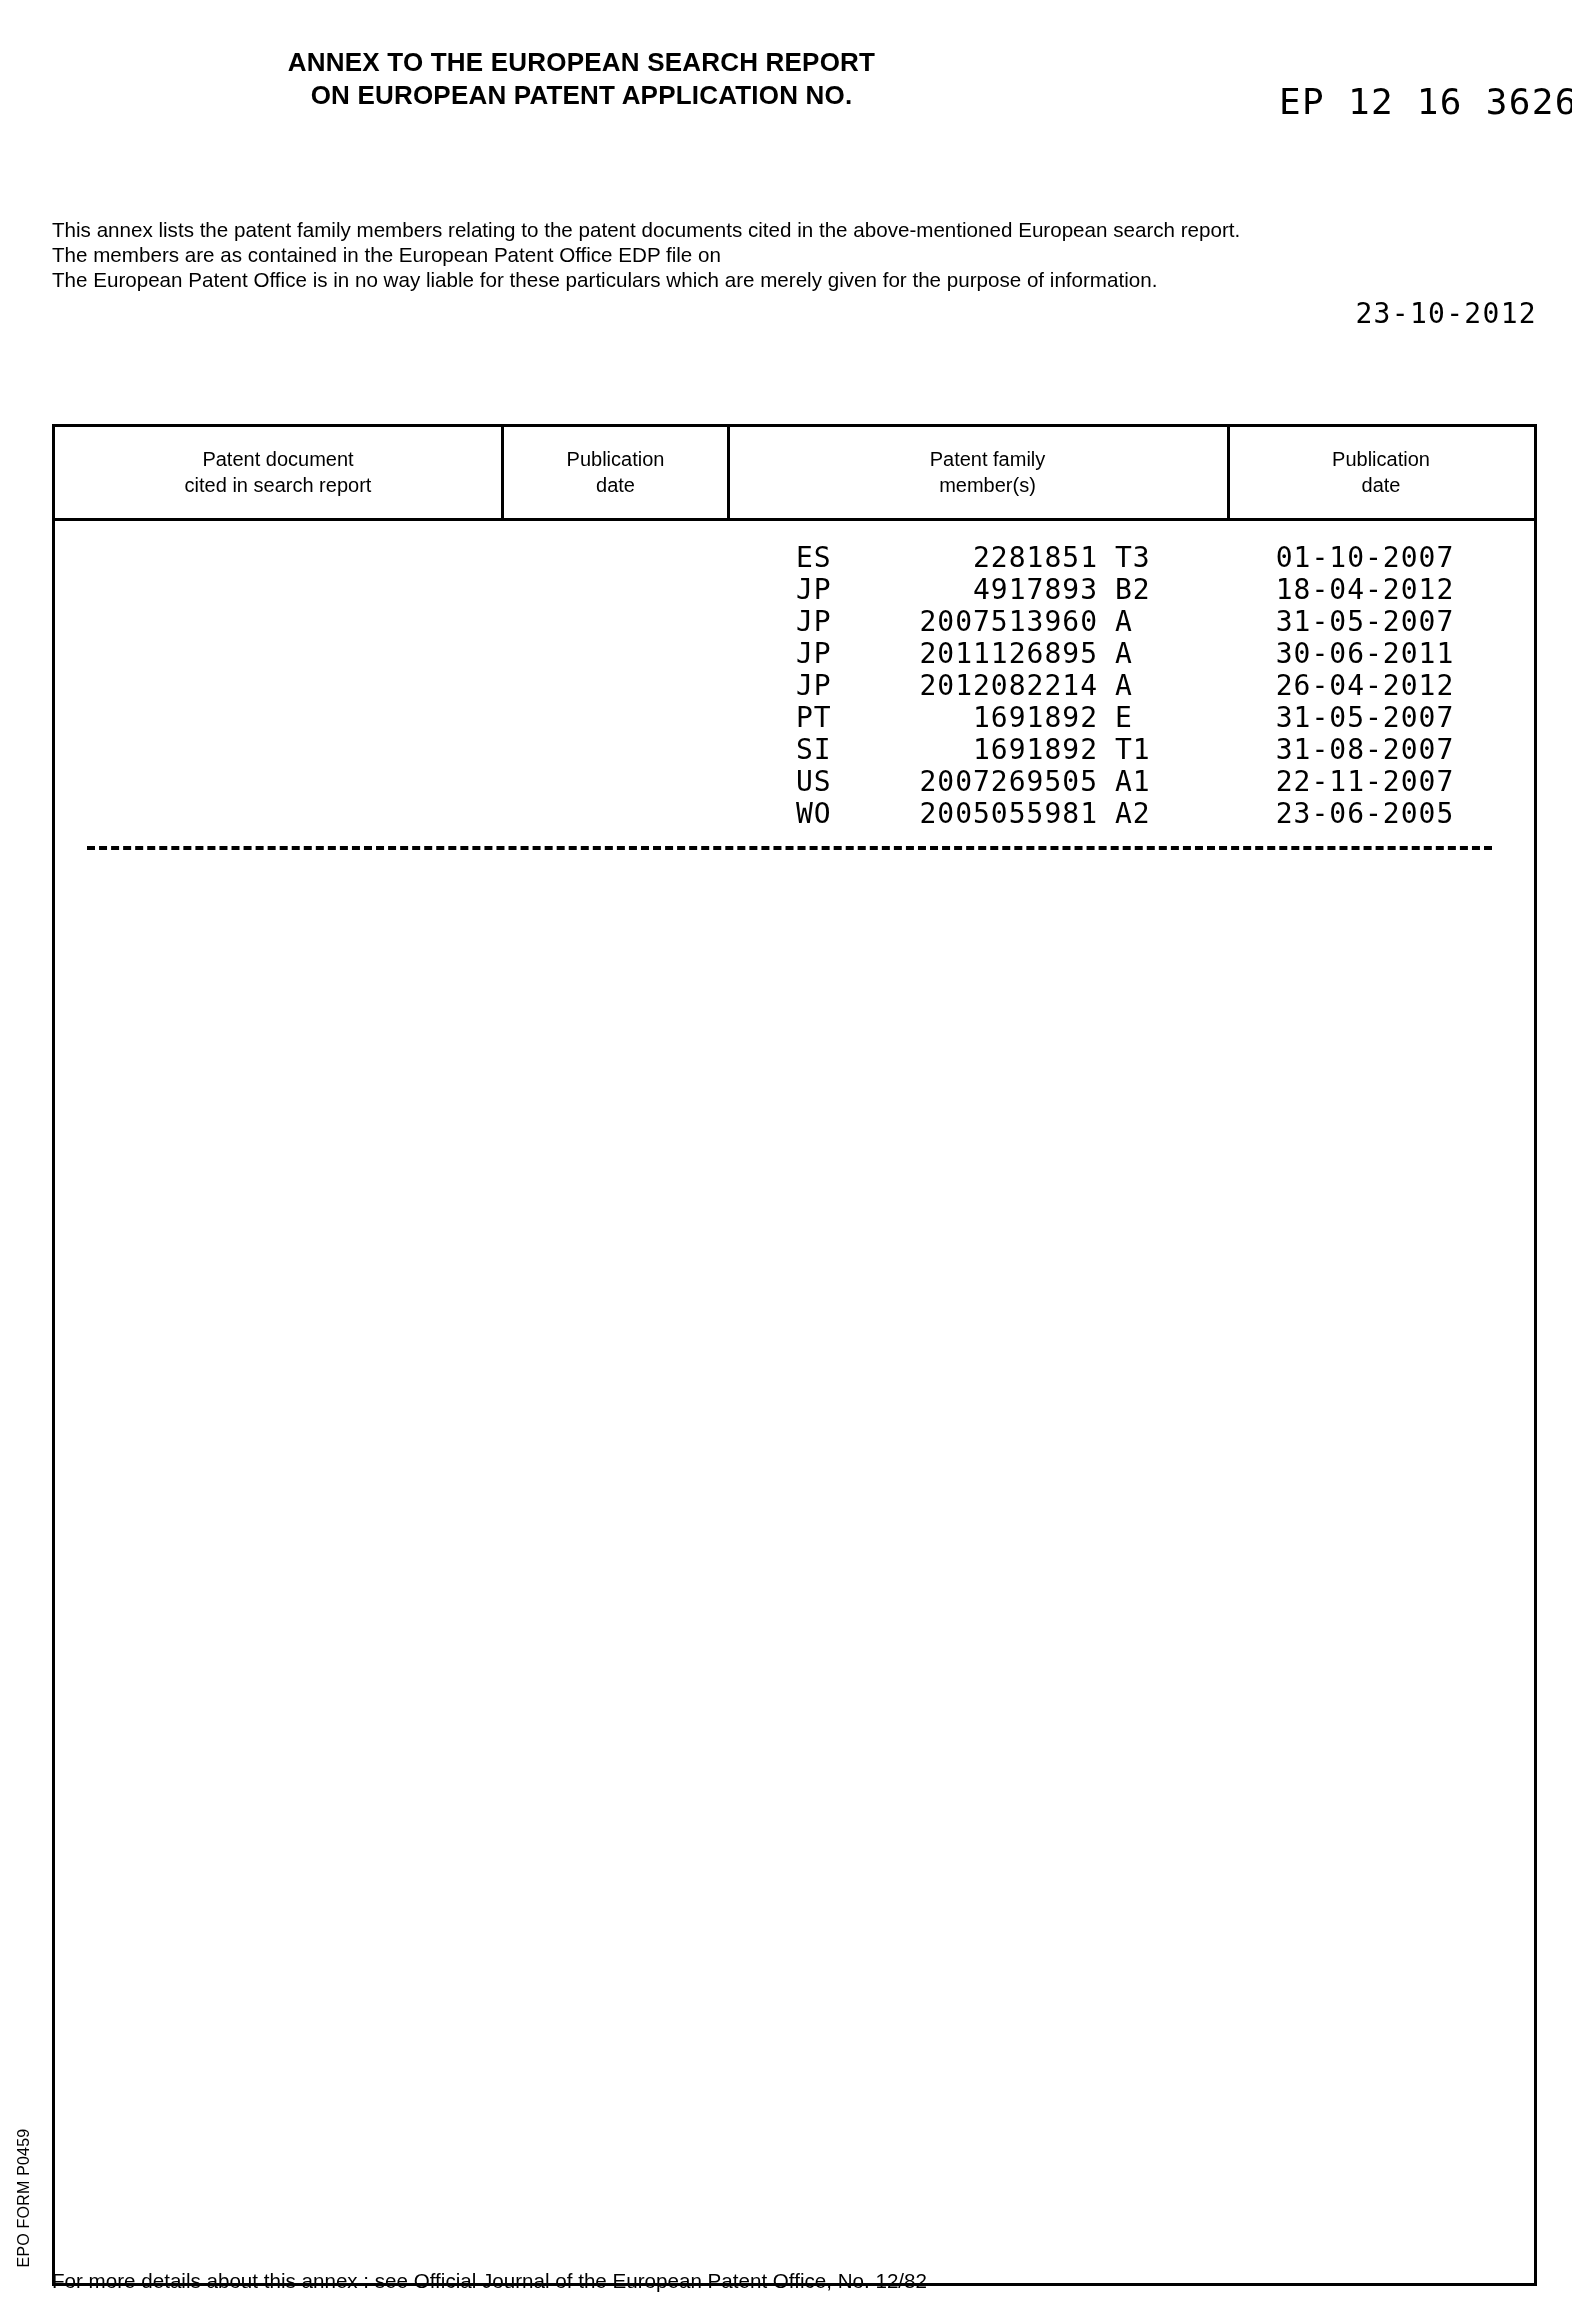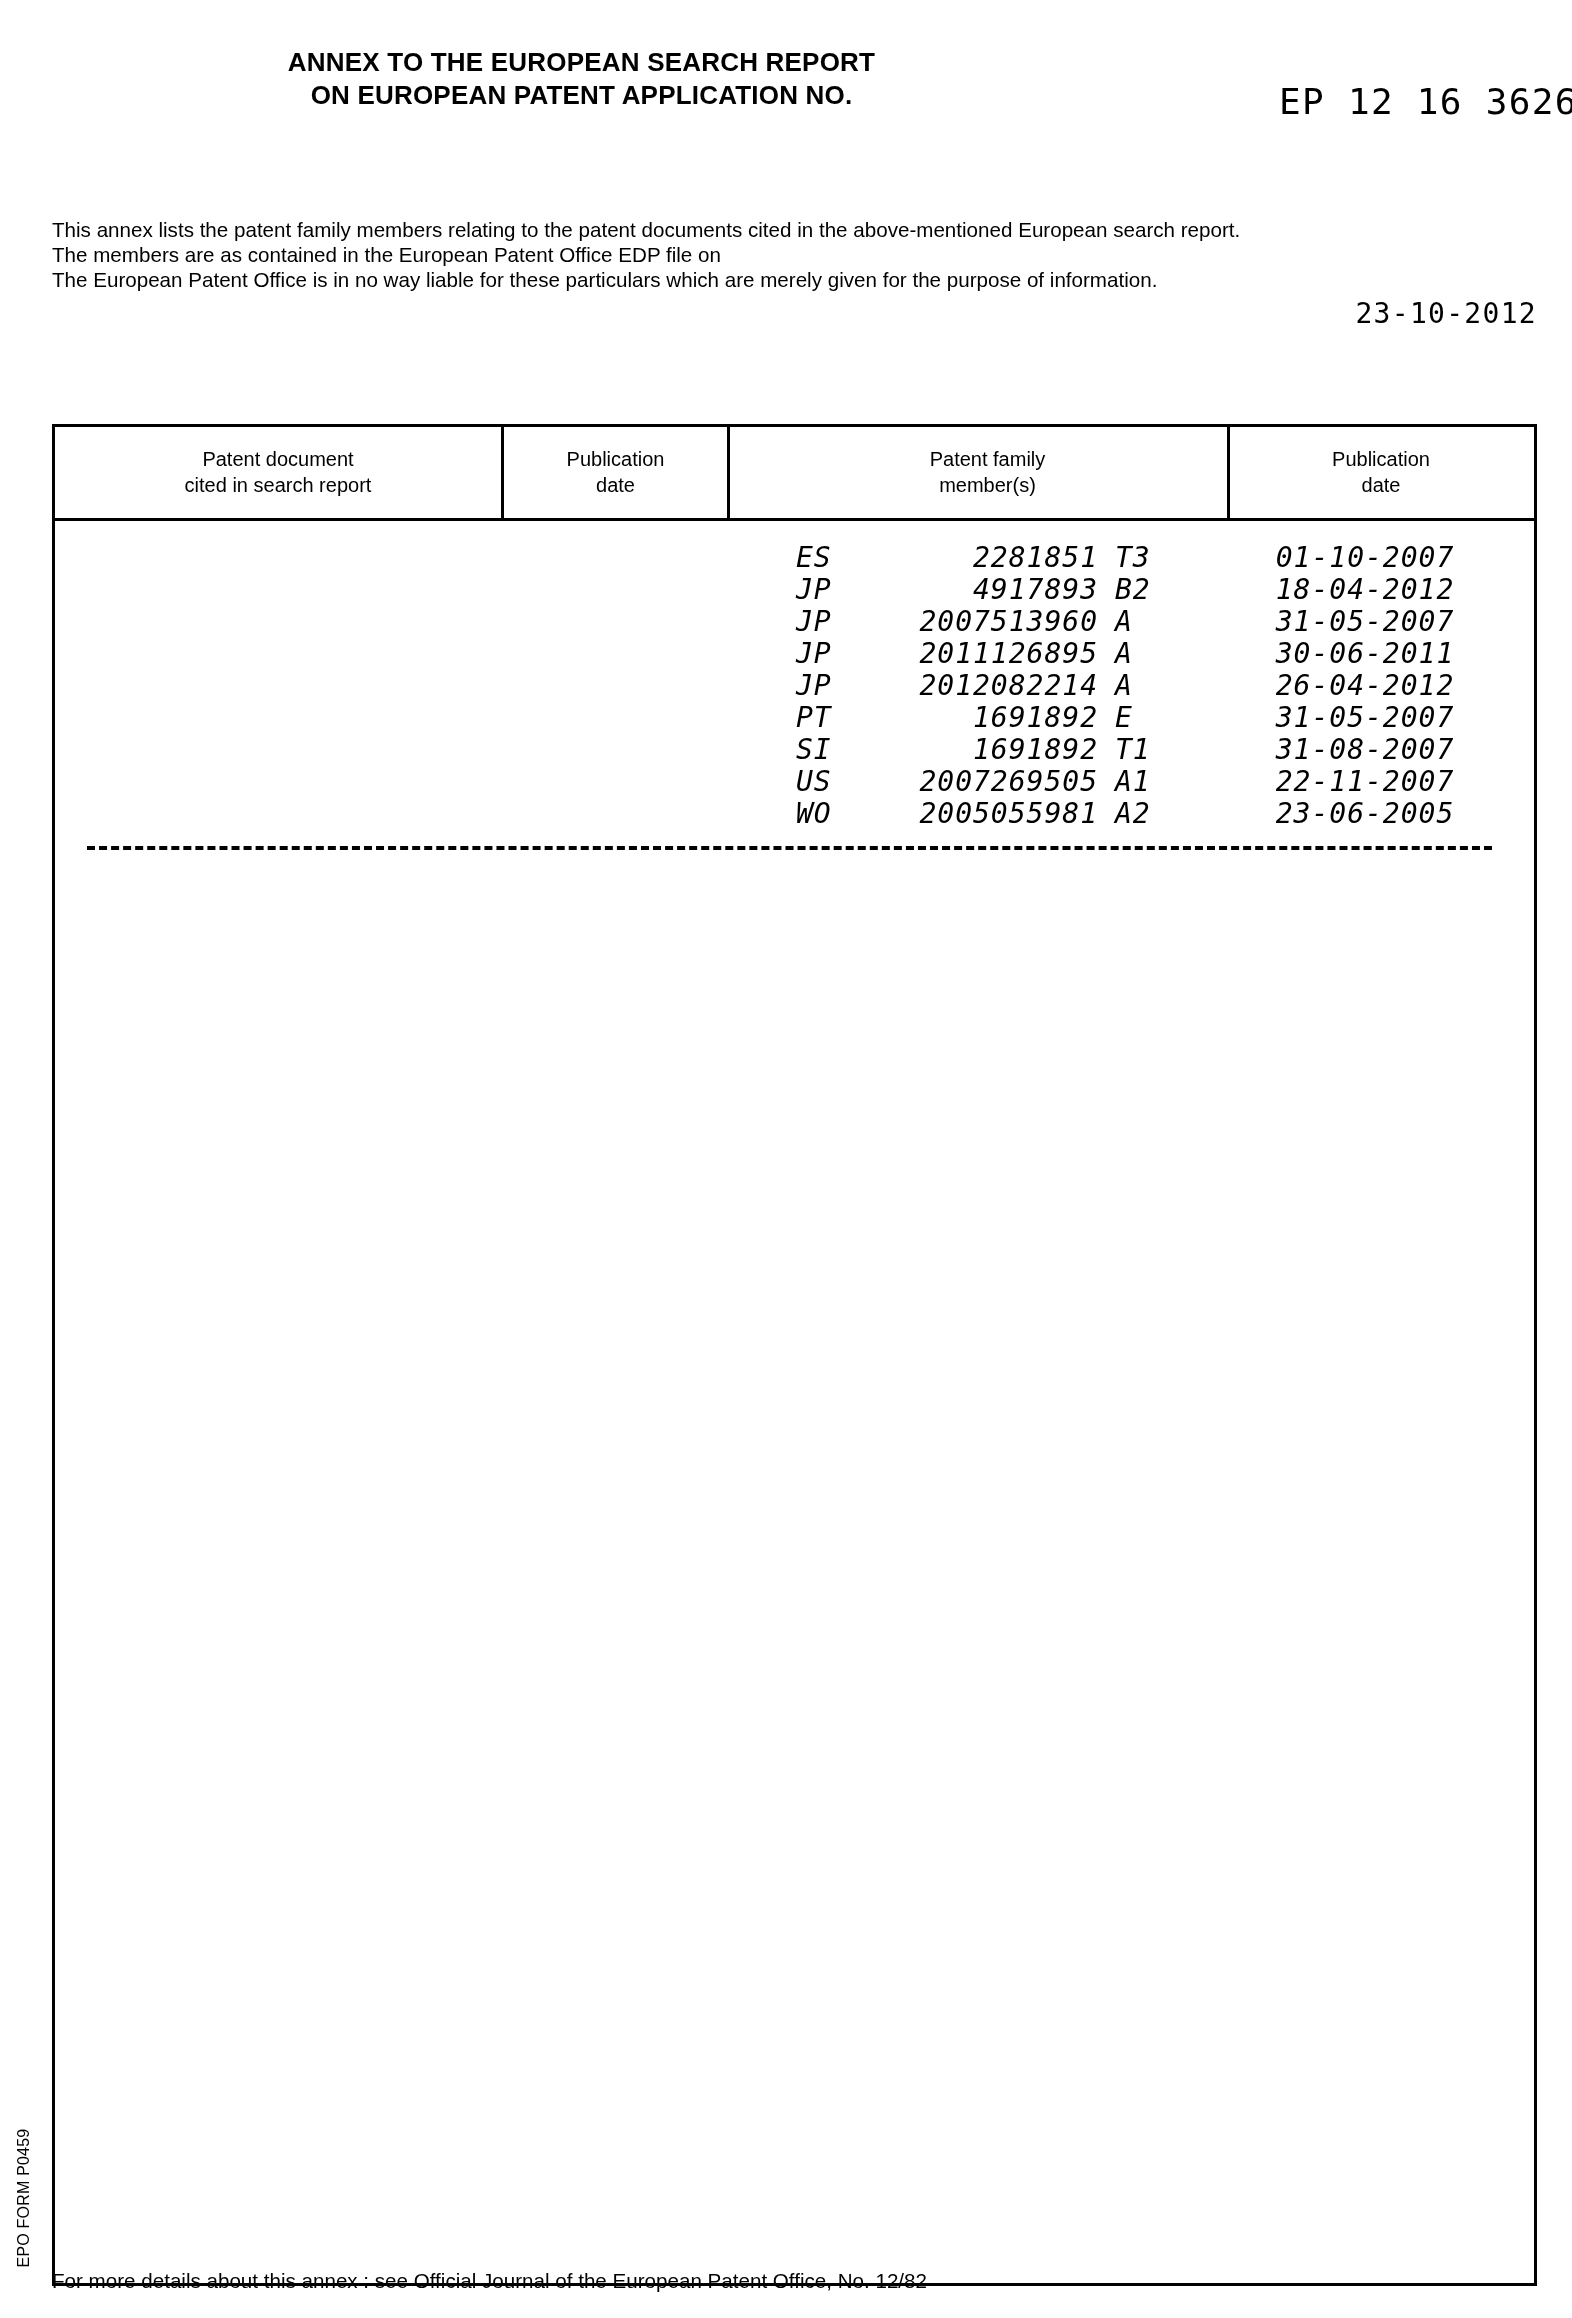--- a/index.html
+++ b/index.html
@@ -108,21 +108,20 @@
     background: #000;
   }
   .vdiv-1 { left: 446px;  height: 94px; }
   .vdiv-2 { left: 672px;  height: 94px; }
   .vdiv-3 { left: 1172px; height: 94px; }
 
   
   .tbody {
     position: relative;
     height: 1277px;
-    font-style: italic;
   }
   .rows {
     position: absolute;
     left: 0;
     top: 20px;
     width: 100%;
   }
   .row {
     position: relative;
     height: 32px;

